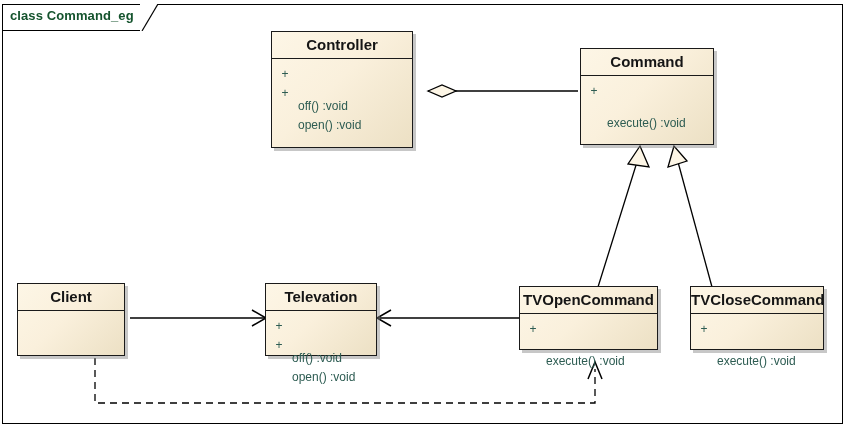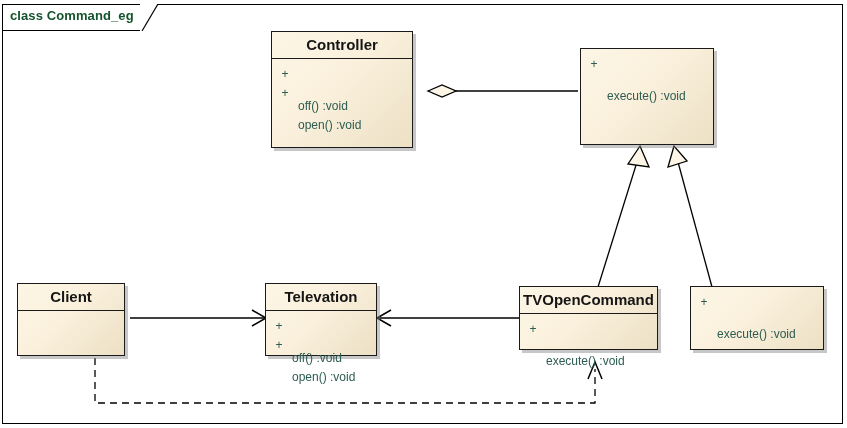--- a/index.html
+++ b/index.html
@@ -178,20 +178,21 @@
         <span class="uml-sig">off()  :void</span>
       </div>
       <div class="uml-member">
         <span class="uml-vis">+</span>
         <span class="uml-sig">open()  :void</span>
       </div>
     </div>
   </div>
 
   <div class="uml-class" style="left:580px; top:48px; width:134px; height:97px;">
+    <div class="uml-name">Command</div>
     <div class="uml-compartment">
       <div class="uml-member">
         <span class="uml-vis">+</span>
         <span class="uml-sig">execute()  :void</span>
       </div>
     </div>
   </div>
 
   <div class="uml-class" style="left:17px; top:283px; width:108px; height:73px;">
     <div class="uml-name">Client</div>
@@ -216,20 +217,21 @@
     <div class="uml-name">TVOpenCommand</div>
     <div class="uml-compartment">
       <div class="uml-member">
         <span class="uml-vis">+</span>
         <span class="uml-sig">execute()  :void</span>
       </div>
     </div>
   </div>
 
   <div class="uml-class" style="left:690px; top:286px; width:134px; height:64px;">
+    <div class="uml-name">TVCloseCommand</div>
     <div class="uml-compartment">
       <div class="uml-member">
         <span class="uml-vis">+</span>
         <span class="uml-sig">execute()  :void</span>
       </div>
     </div>
   </div>
 
 </div>
 

